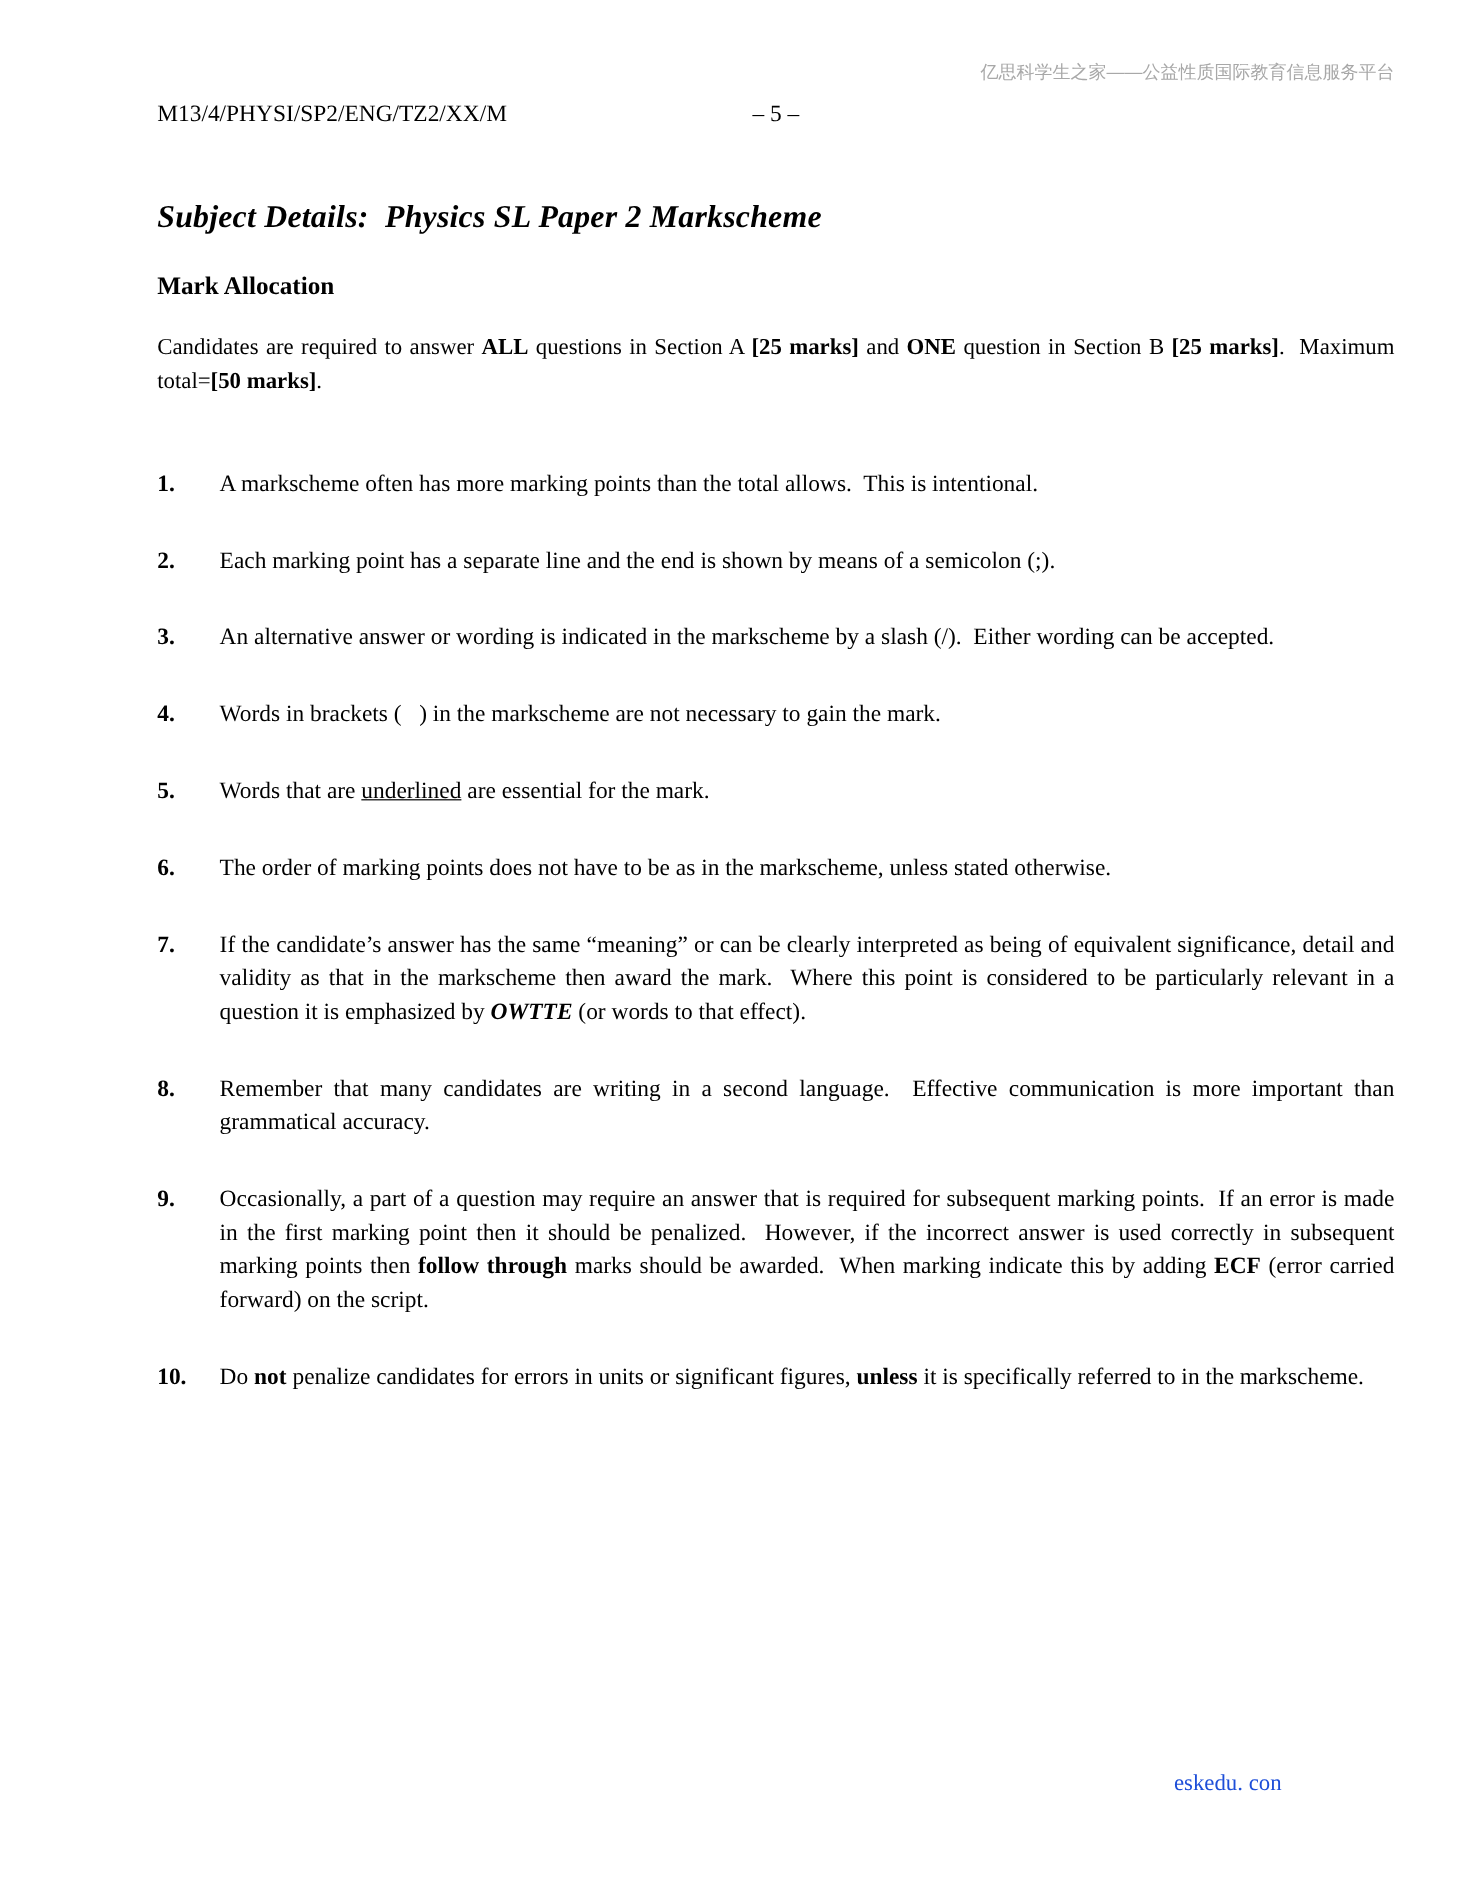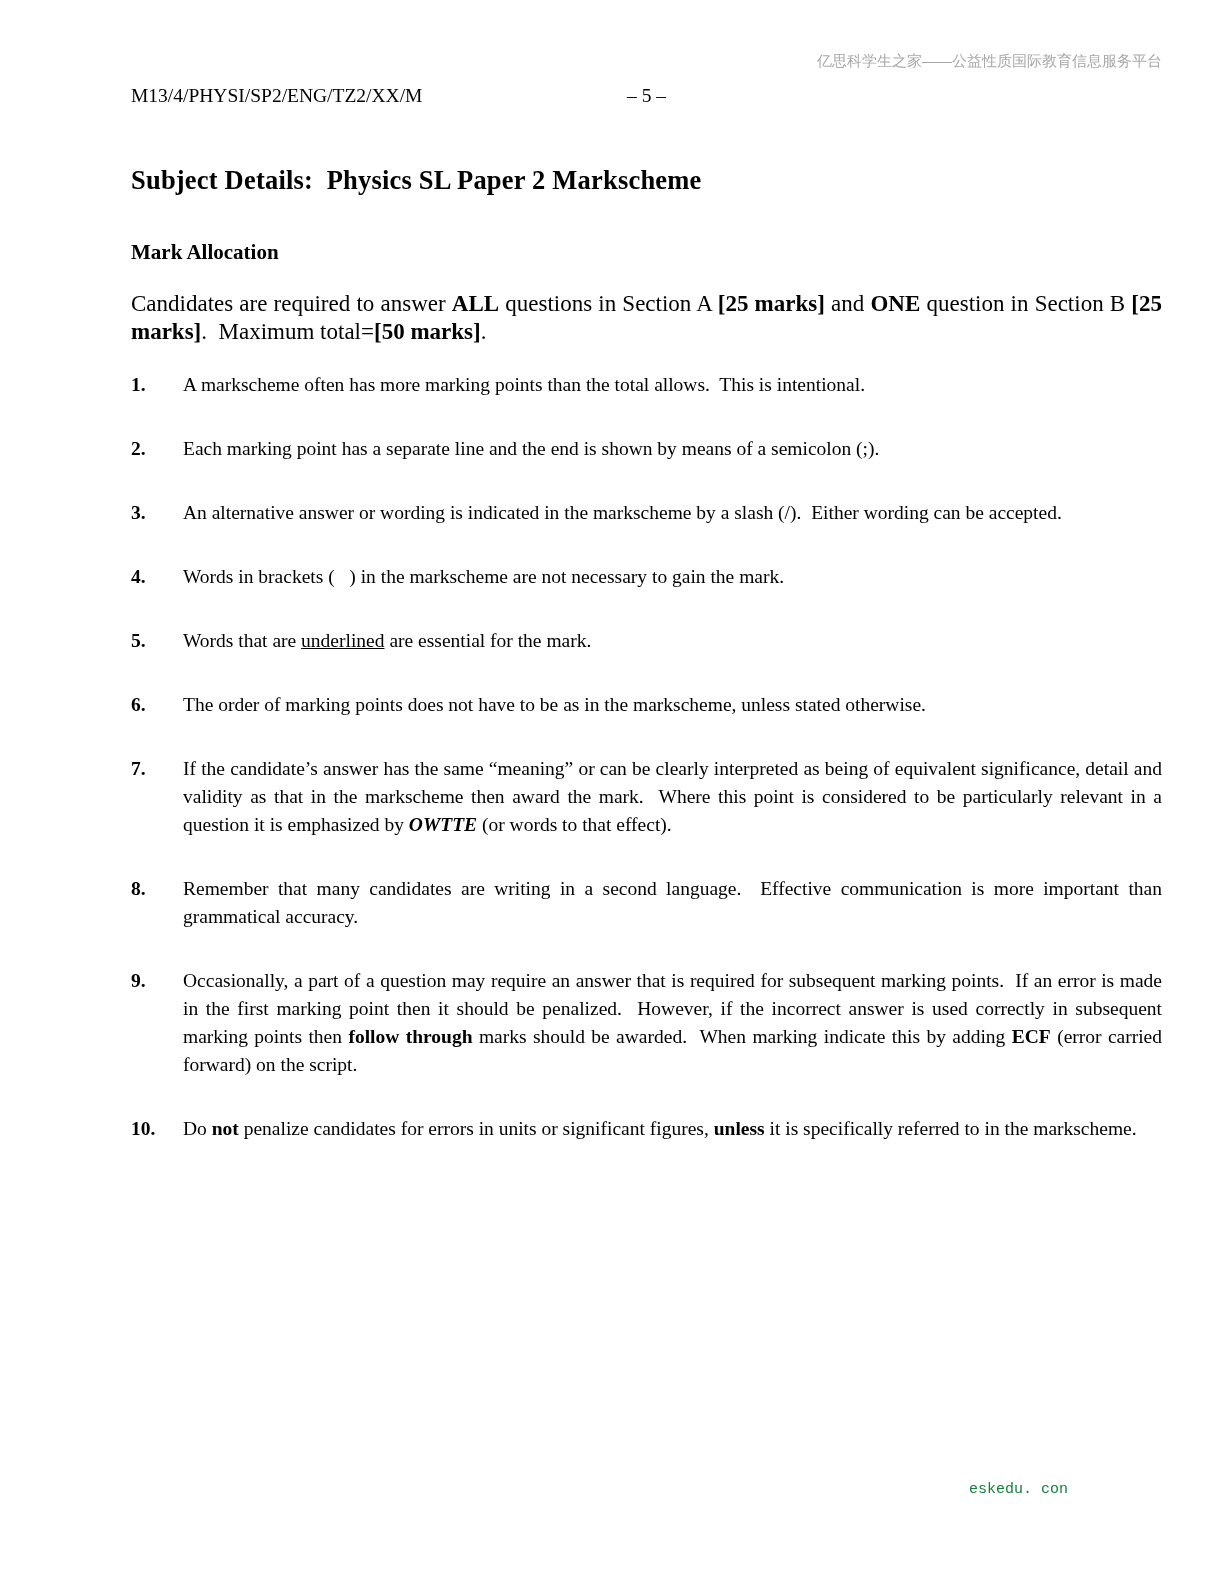--- a/index.html
+++ b/index.html
@@ -34,34 +34,35 @@
     left: 0; right: 0;
     text-align: center;
   }
   .doc-code {
     display: block;
   }
   .title {
     font-size: 26.5px;
     font-weight: bold;
     line-height: 32px;
-    margin-bottom: 44px;
+    margin-bottom: 30px;
     letter-spacing: 0.2px;
+    font-style: italic;
   }
   .subhead {
     font-size: 21px;
     font-weight: bold;
     line-height: 24px;
     margin-bottom: 26px;
   }
   .intro {
-    font-size: 23px;
+    font-size: 19px;
     line-height: 28px;
     text-align: justify;
-    margin-bottom: 25px;
+    margin-bottom: 58px;
   }
   .list { }
   .item {
     display: flex;
     font-size: 19.5px;
     line-height: 28px;
     margin-bottom: 36px;
   }
   .item-num {
     width: 52px;
@@ -72,23 +73,23 @@
     flex: 1;
     text-align: justify;
   }
   .b { font-weight: bold; }
   .i { font-style: italic; }
   .u { text-decoration: underline; }
   .watermark {
     position: absolute;
     right: 156px;
     bottom: 86px;
-    color: #15803d;
-    font-family: Liberation Mono, monospace;
-    font-size: 15px;
+    color: #1d4ed8;
+    font-family: Liberation Serif, serif;
+    font-size: 19px;
   }
 </style>
 </head>
 <body>
 
 <div class="page">
 
   <div class="banner">亿思科学生之家——公益性质国际教育信息服务平台</div>
 
   <div class="headline">

